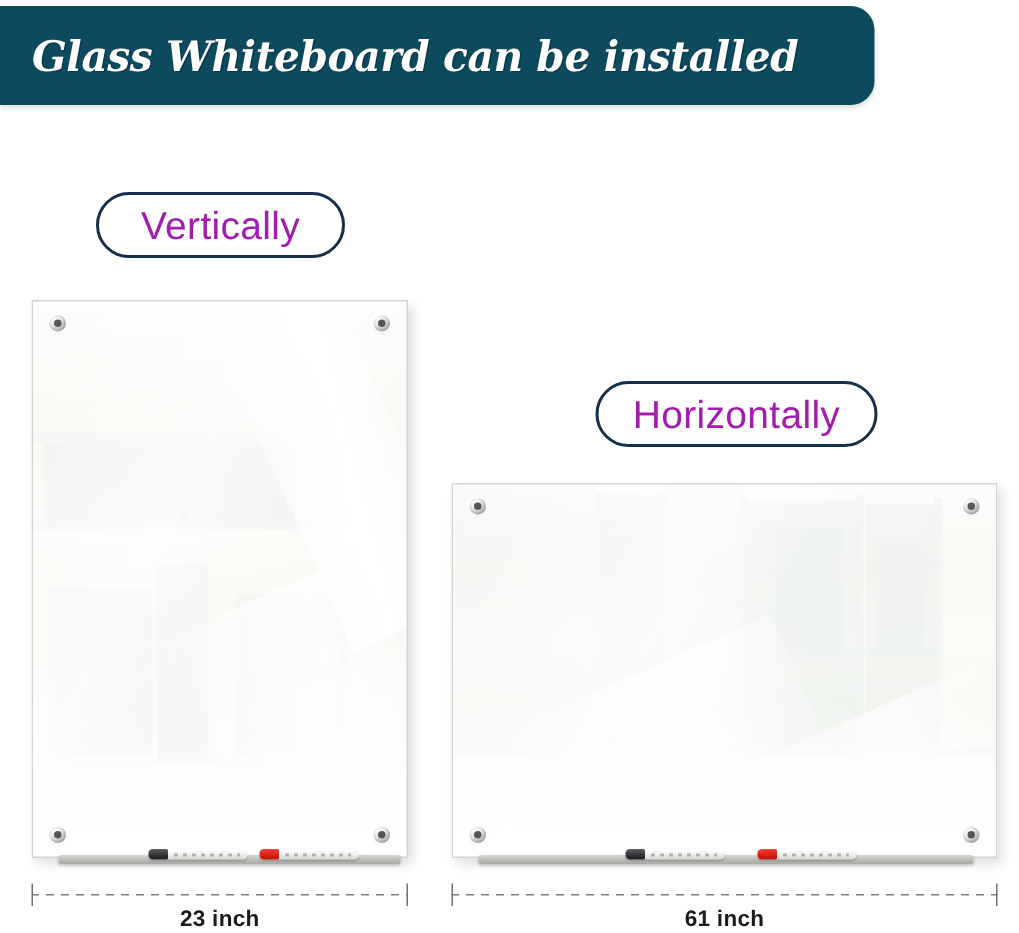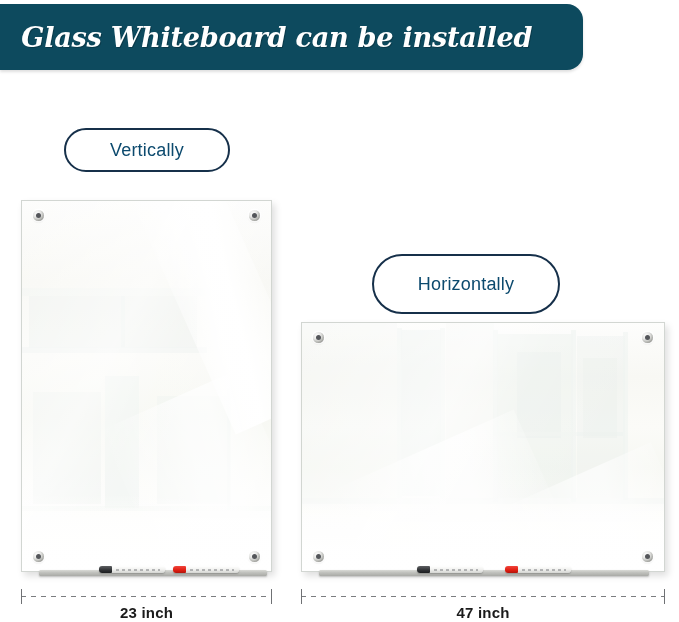--- a/index.html
+++ b/index.html
@@ -49,37 +49,37 @@
     position: absolute;
     border: 2px solid #16304a;
     border-radius: 999px;
     background: #ffffff;
     display: flex;
     align-items: center;
     justify-content: center;
     box-sizing: border-box;
   }
   .pill-label {
-    color: #0c4a6e;
-    font-size: 18px;
+    color: #a21caf;
+    font-size: 26px;
     font-weight: normal;
     letter-spacing: 0.2px;
     white-space: nowrap;
   }
   #pill-vertically {
     left: 64px;
     top: 128px;
     width: 166px;
     height: 44px;
   }
   #pill-horizontally {
-    left: 372px;
+    left: 397px;
     top: 254px;
     width: 188px;
-    height: 60px;
+    height: 44px;
   }
 
   
   .board-wrap { position: absolute; }
 
   .board-glass {
     position: absolute;
     left: 0;
     top: 0;
     width: 100%;
@@ -339,14 +339,14 @@
   <div class="marker" style="left:204px; top:244px; width:66px;">
     <span class="marker-tip tip-red"></span>
     <span class="marker-band"></span>
   </div>
 </div>
 
 <div class="dim" id="dim-horizontal" style="left:301px; top:596px; width:364px;">
   <div class="dim-line"></div>
   <div class="dim-tick left"></div>
   <div class="dim-tick right"></div>
-  <div class="dim-label">47 inch</div>
+  <div class="dim-label">61 inch</div>
 </div>
 
 </body></html>

